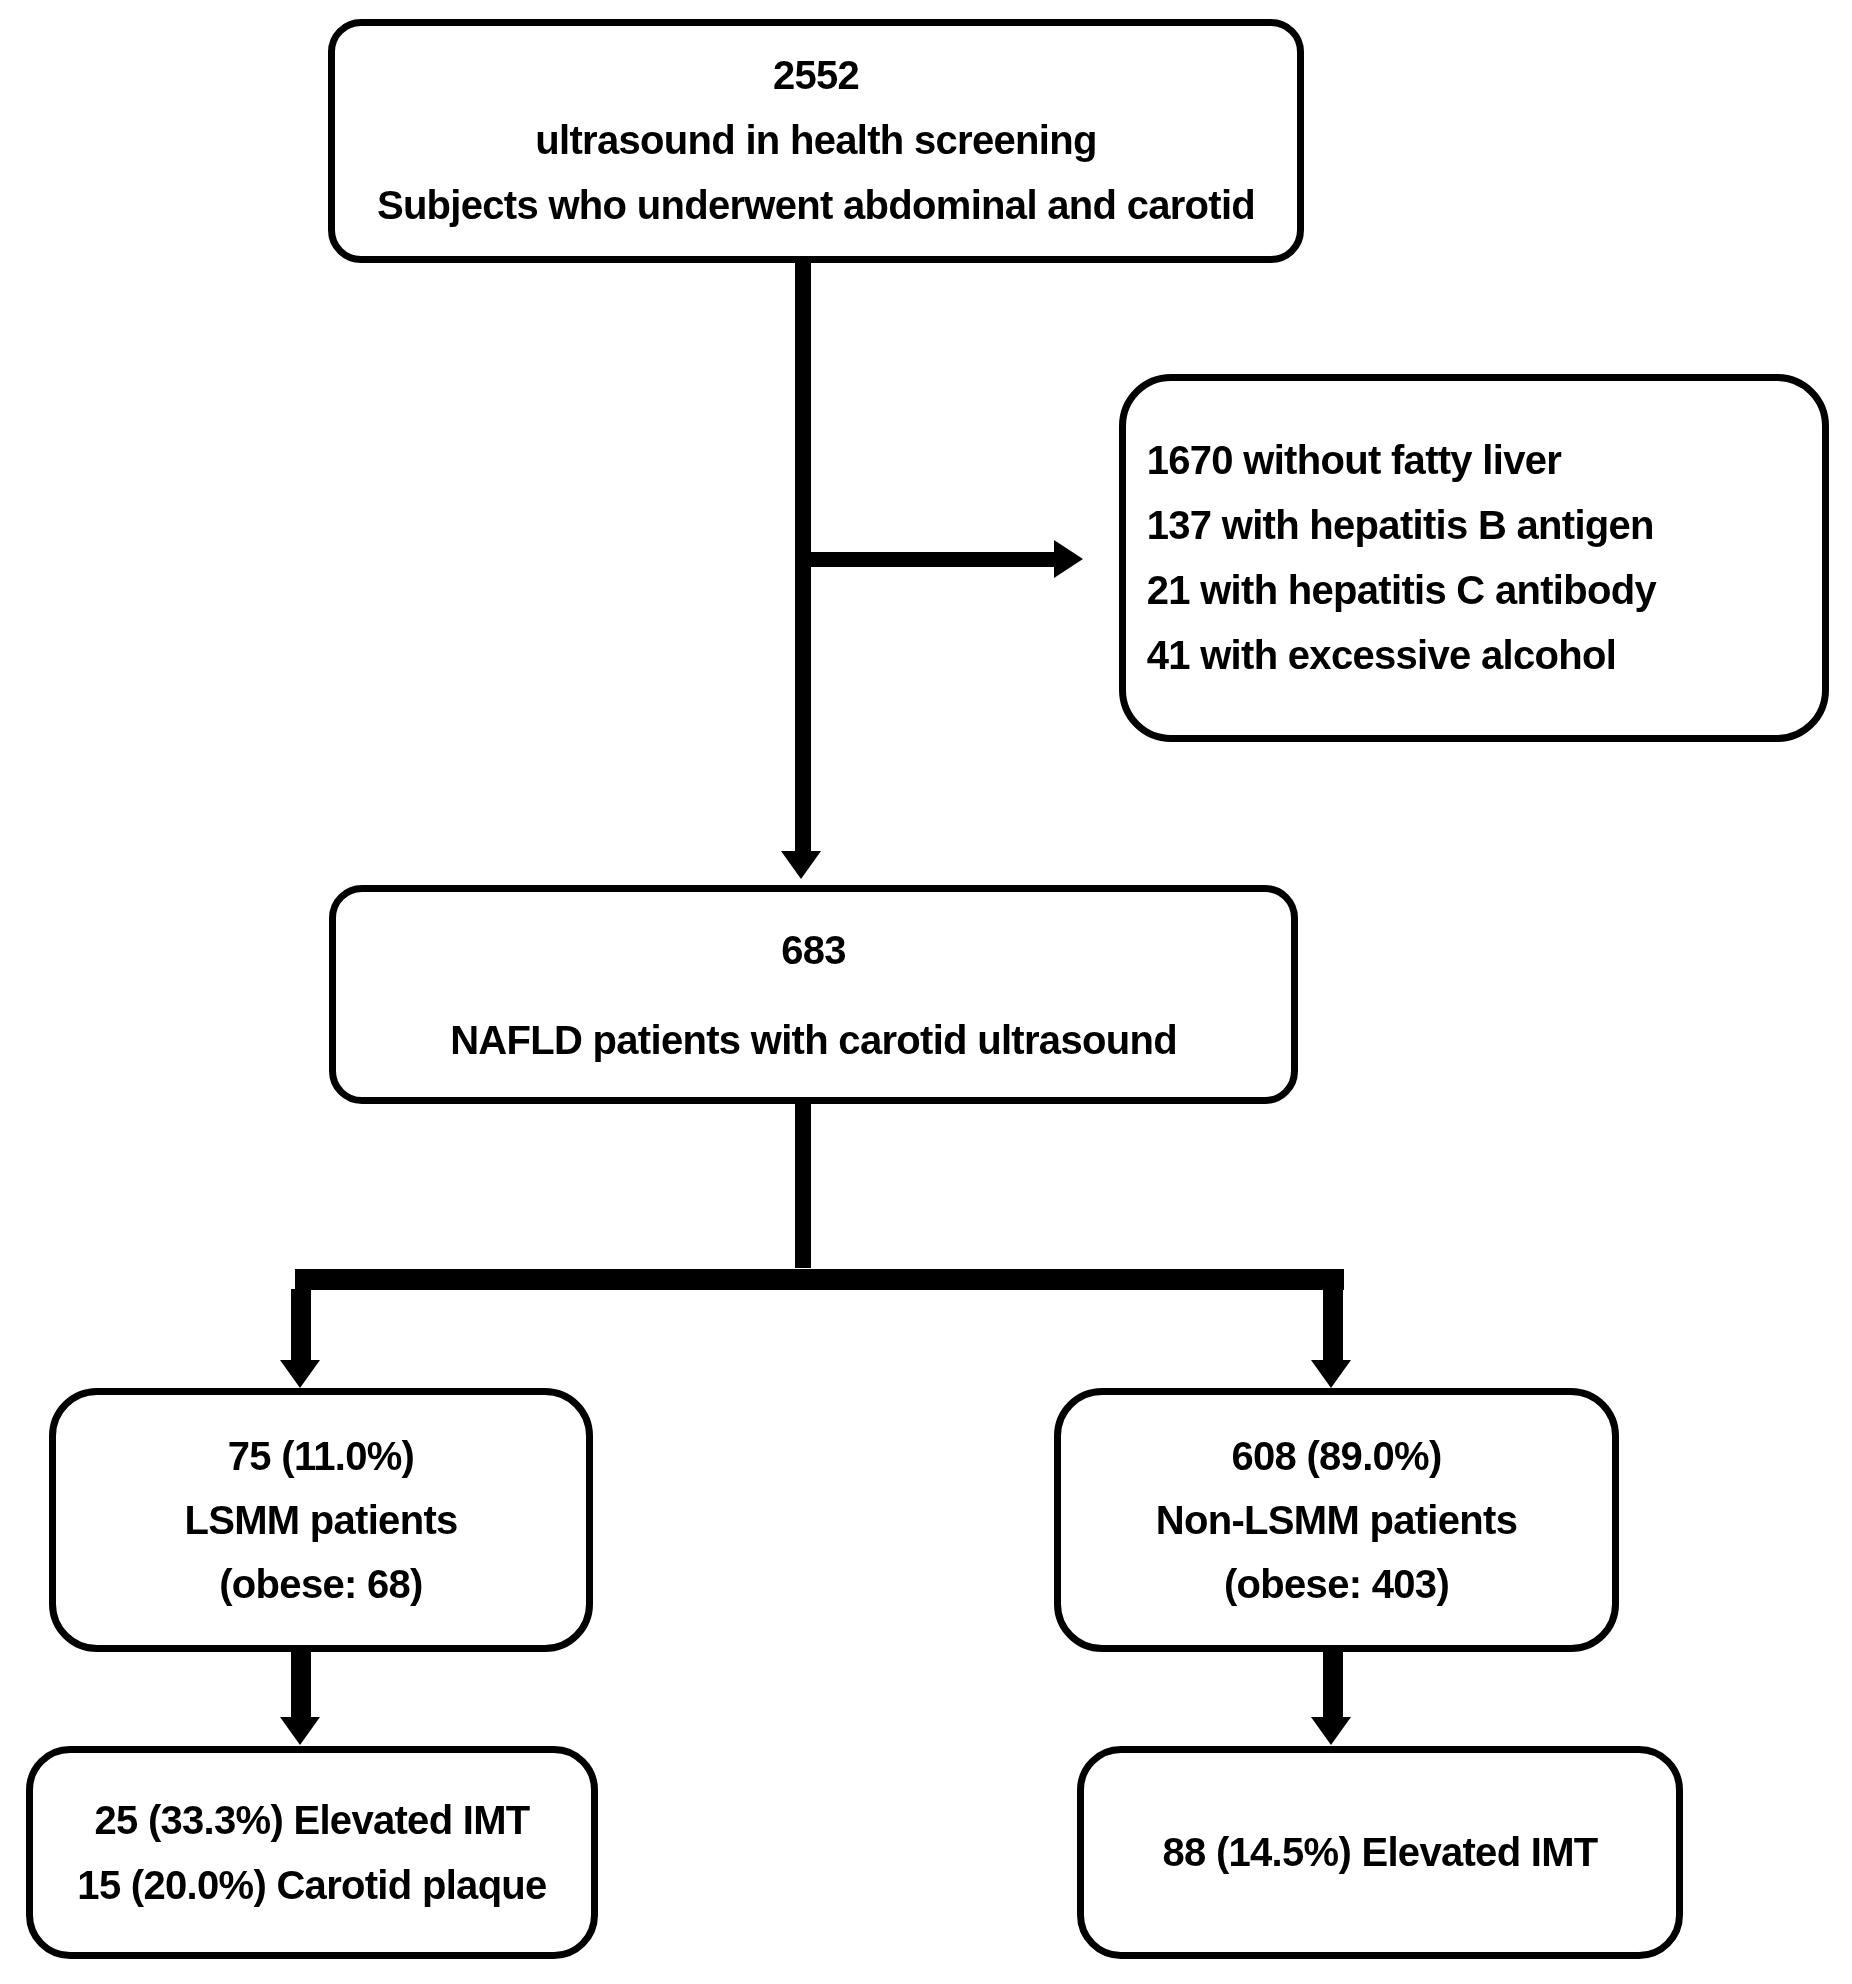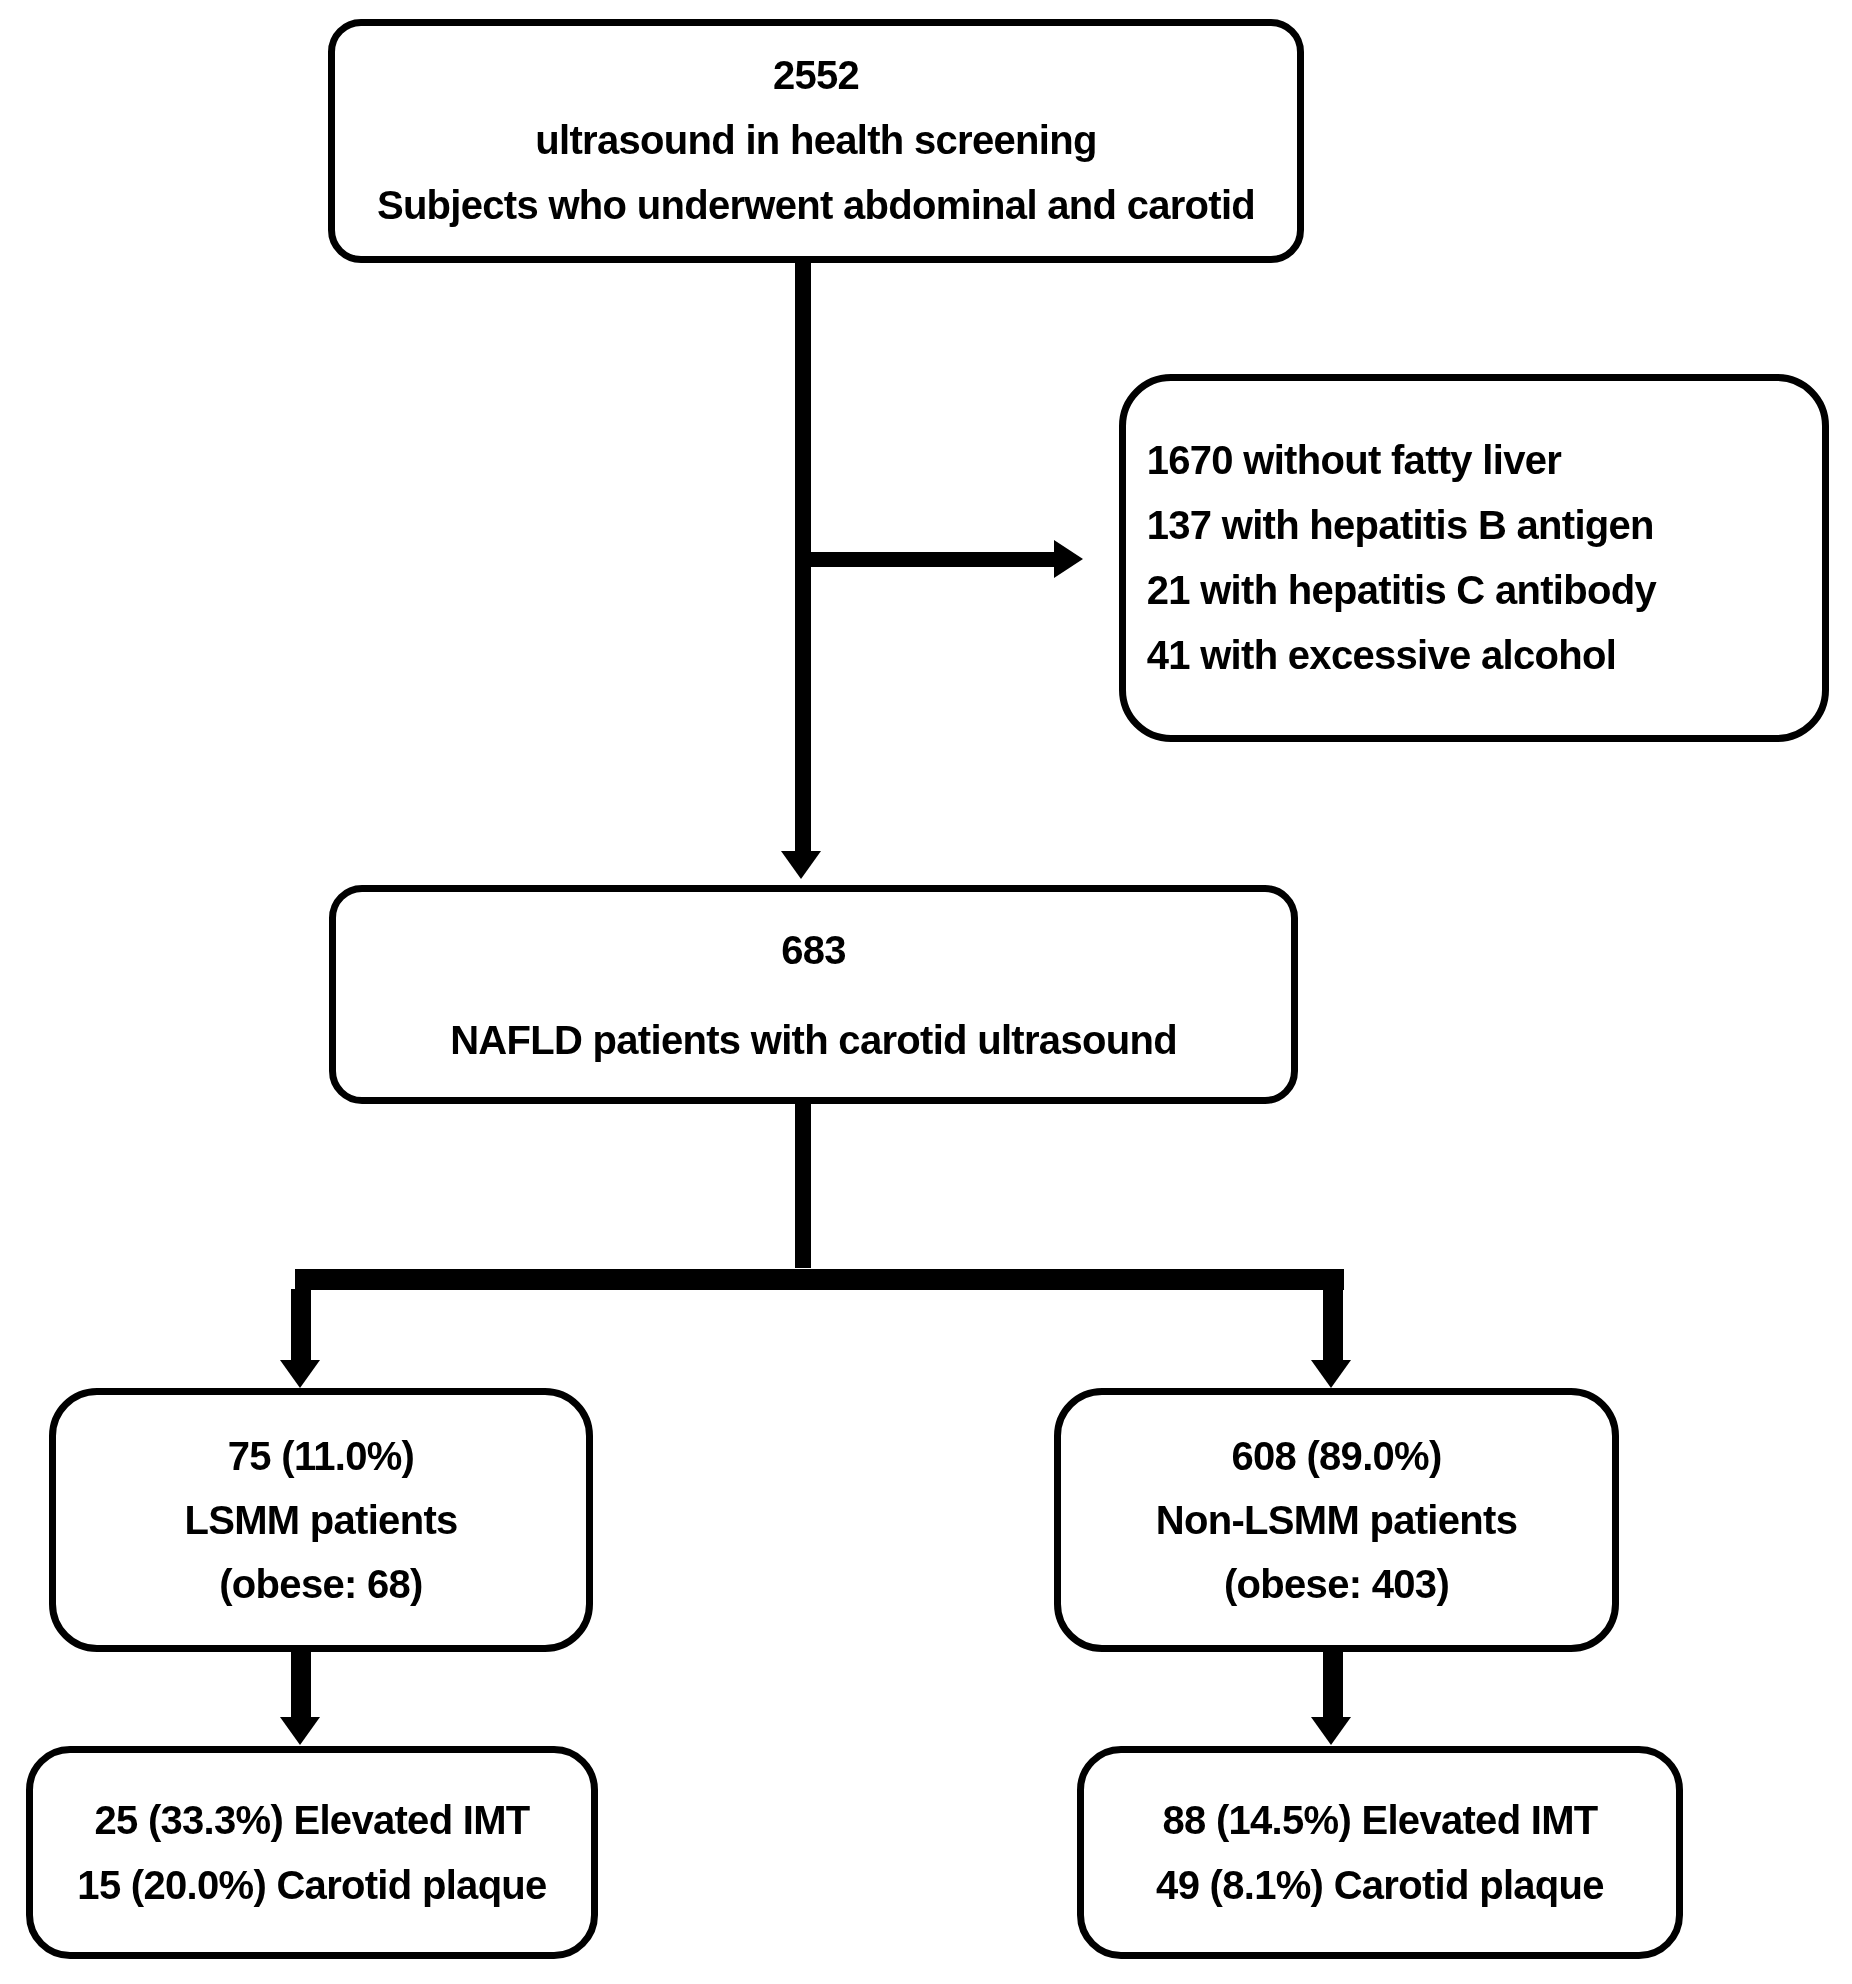--- a/index.html
+++ b/index.html
@@ -115,17 +115,16 @@
     <span class="ln">(obese: 403)</span>
   </div>
 
   <div class="box lsmmout">
     <span class="ln">25 (33.3%) Elevated IMT</span>
     <span class="ln">15 (20.0%) Carotid plaque</span>
   </div>
 
   <div class="box nonlsmmout">
     <span class="ln">88 (14.5%) Elevated IMT</span>
-    <span class="ln">49 (8.1%) Carotid plaque</span>
   </div>
 
 </div>
 
 
 </body></html>

